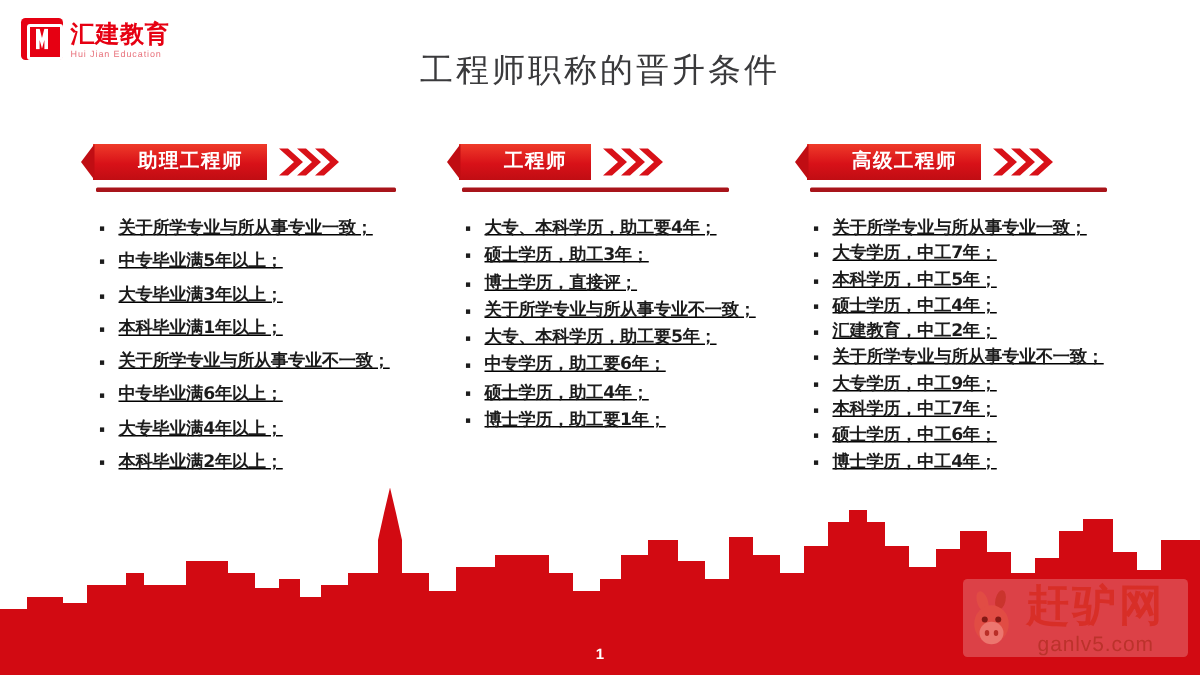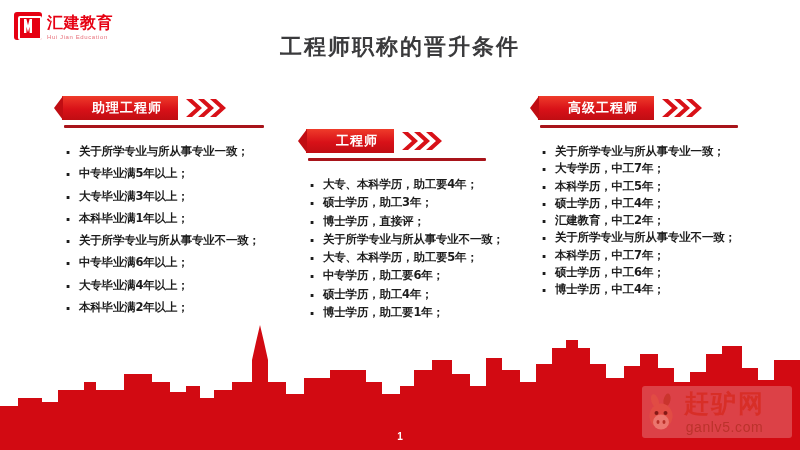--- a/index.html
+++ b/index.html
@@ -60,32 +60,31 @@
 
   
   #title {
     position:absolute; left:0; top:32px; width:800px;
     text-align:center;
     font-family:"DejaVu Serif","Liberation Serif",serif;
     font-size:22px;
     color:#3a3a3c;
     letter-spacing:2px;
     z-index:30;
-    font-weight:bold;
   }
 
   
   #columns {
     position:absolute; left:0; top:96px; width:800px;
     display:flex;
     z-index:25;
   }
-  .column { position:relative; }
+  .column { position:relative;text-decoration:underline; }
   .col-0 { width:268px; padding-left:62px; }
-  .col-1 { width:240px; padding-left:38px;margin-top:33px; }
+  .col-1 { width:240px; padding-left:38px; }
   .col-2 { width:292px; padding-left:30px; }
 
   
   .banner-wrap { position:relative; height:34px; }
   .banner {
     position:relative;
     display:inline-block;
     height:24px;
     background:#e2231a;
     background:linear-gradient(180deg,#ef3b2a 0%,#d81118 55%,#c00d13 100%);
@@ -173,21 +172,21 @@
     opacity:0.88;
     display:flex; align-items:center; gap:4px;
     padding:3px 4px;
     background:rgba(255,255,255,0.26);
     border-radius:3px;
   }
   #wm-donkey { width:34px; height:38px; flex:none; }
   #wm-right { display:flex; flex-direction:column; line-height:1; }
   #wm-cn {
     font-family:"DejaVu Sans",sans-serif;
-    font-size:25px; font-weight:bold;
+    font-size:29px; font-weight:bold;
     color:#d9342b;
     letter-spacing:2px;
   }
   #wm-en {
     font-family:"Liberation Sans",sans-serif;
     font-size:14px;
     color:#b9382f;
     letter-spacing:0.6px;
     margin-top:4px;
     text-align:center;
@@ -267,20 +266,21 @@
             </svg></span>
         <div class="banner-underline"></div>
       </div>
       <ul class="bullets">
         <li>关于所学专业与所从事专业一致；</li>
         <li>大专学历，中工7年；</li>
         <li>本科学历，中工5年；</li>
         <li>硕士学历，中工4年；</li>
         <li>汇建教育，中工2年；</li>
         <li>关于所学专业与所从事专业不一致；</li>
+        <li>大专学历，中工9年；</li>
         <li>本科学历，中工7年；</li>
         <li>硕士学历，中工6年；</li>
         <li>博士学历，中工4年；</li>
       </ul>
     </div>
 
   </div>
 
   <div id="skyline">
     <svg viewBox="0 0 800 130" preserveAspectRatio="none">

